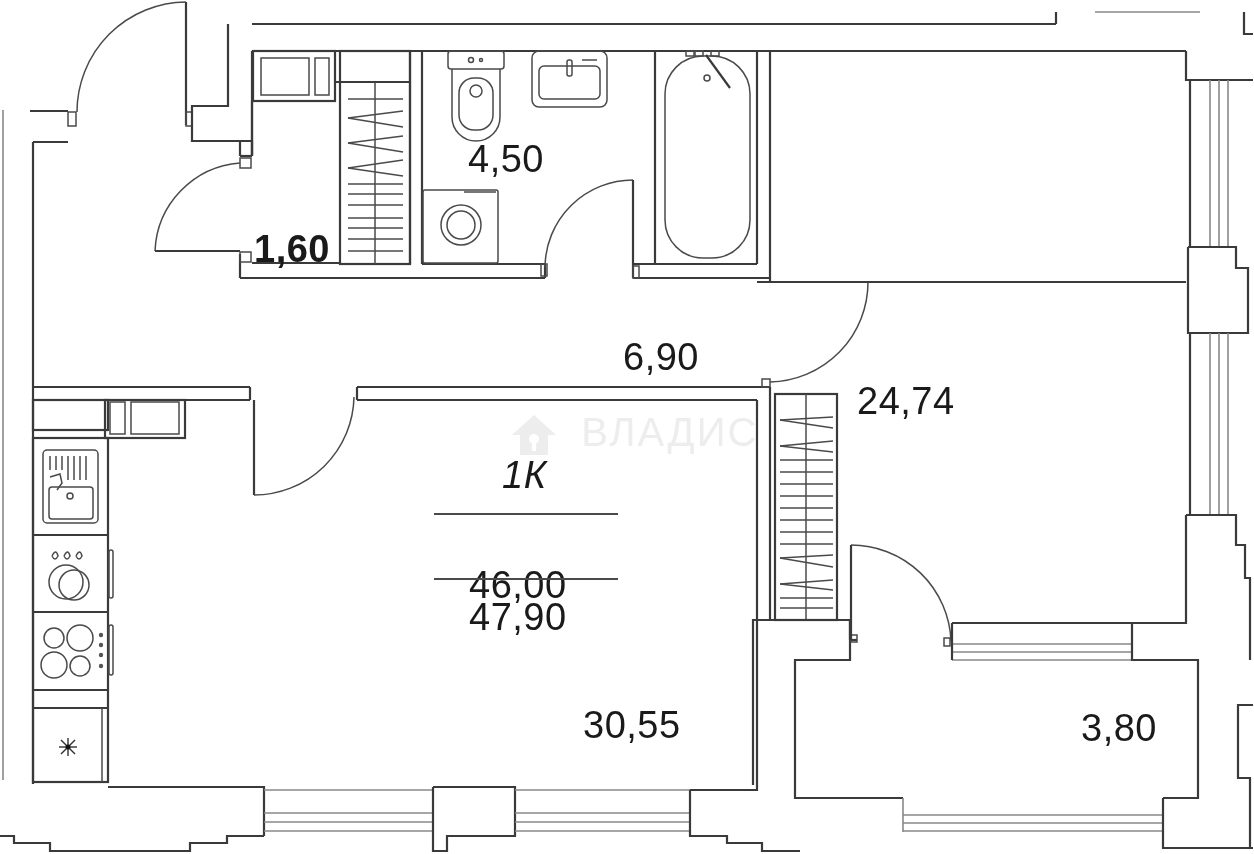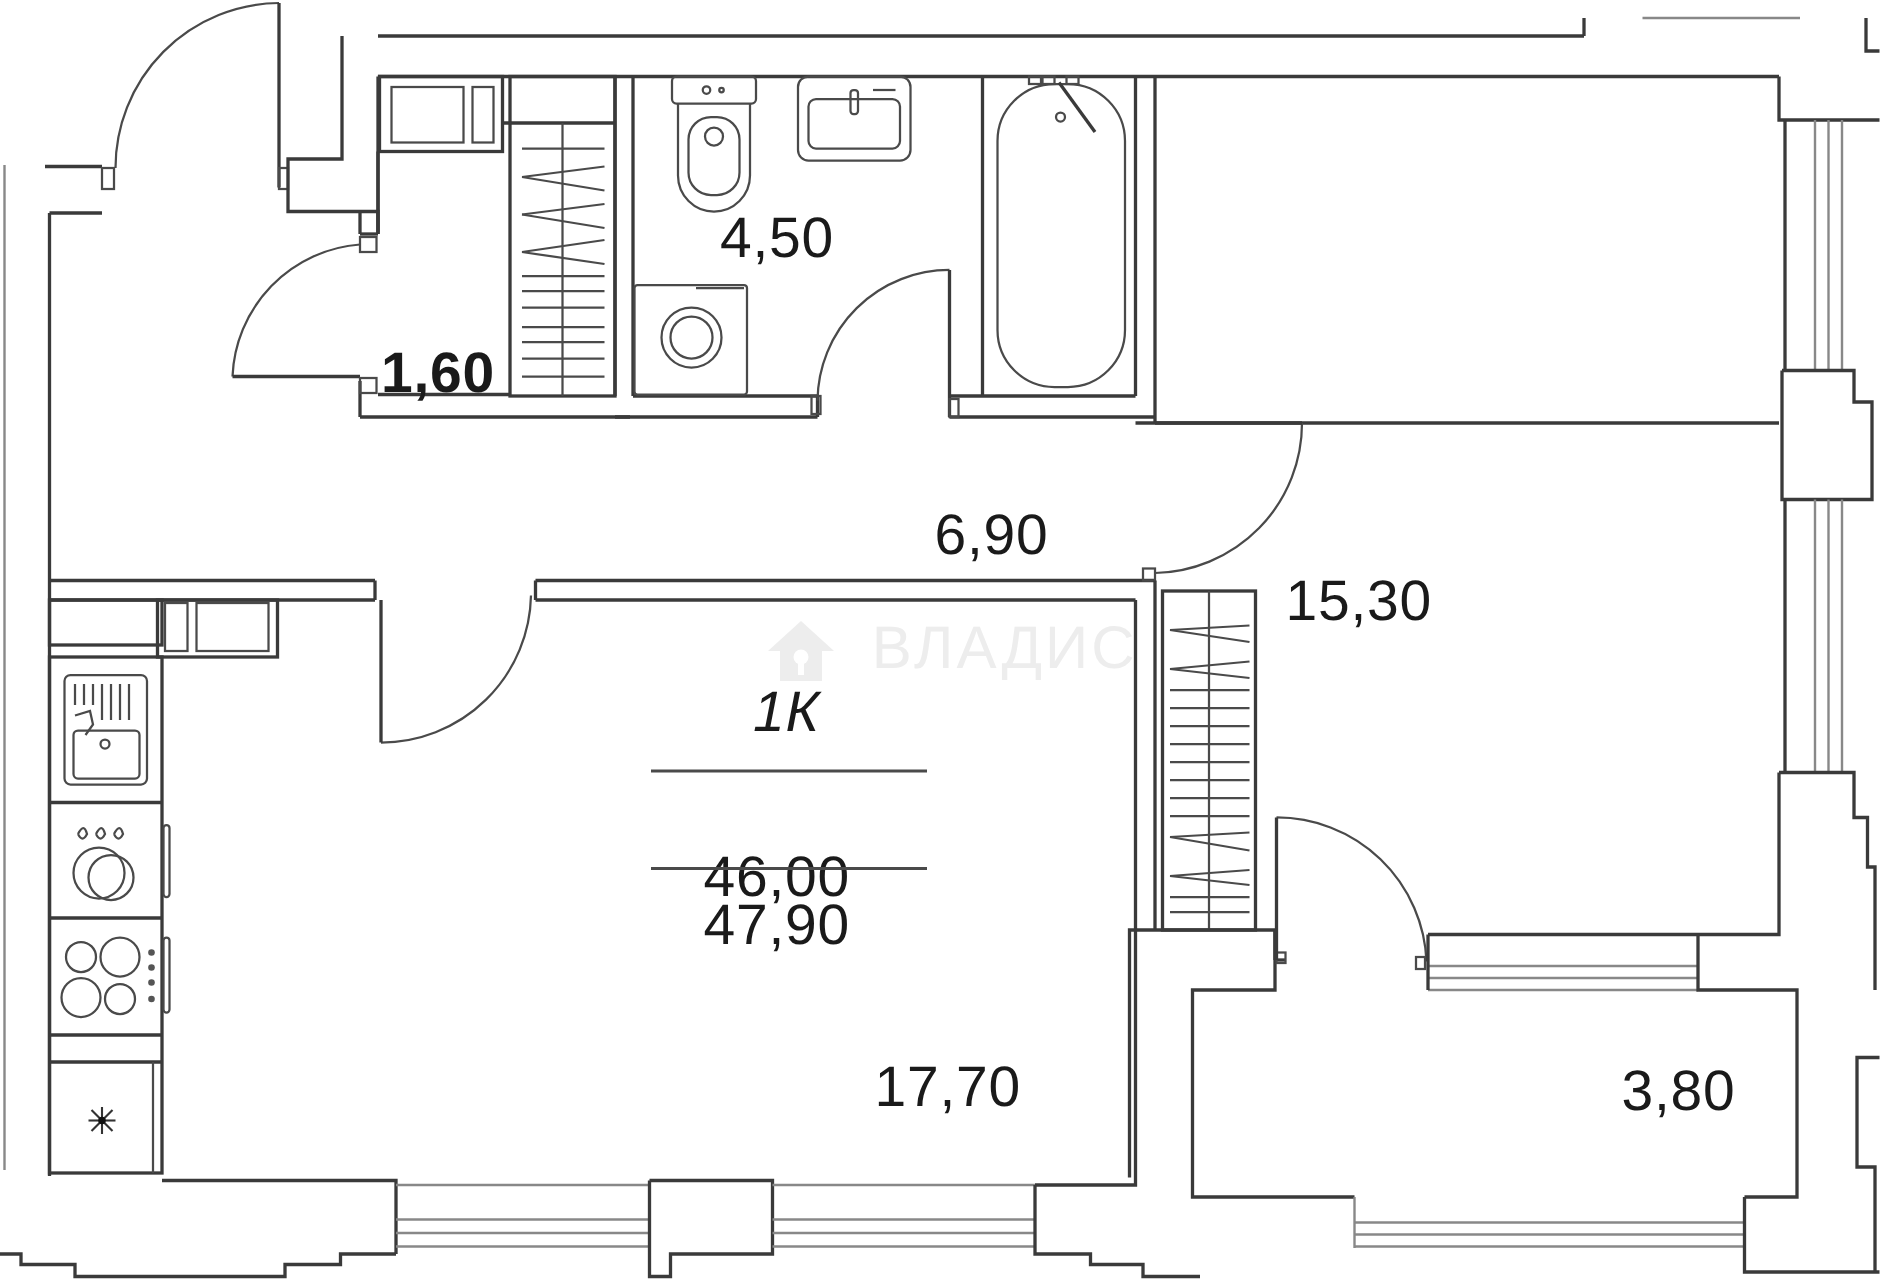--- a/index.html
+++ b/index.html
@@ -312,23 +312,23 @@
 <div class="wm" style="left:510px; top:410px;">
   <svg width="48" height="44" viewBox="0 0 48 44" style="vertical-align:middle; margin-right:10px;">
     <path d="M24 2 L46 22 L38 22 L38 42 L10 42 L10 22 L2 22 Z" fill="#ededed"></path>
     <circle cx="24" cy="26" r="5" fill="#ffffff"></circle>
     <rect x="22" y="28" width="4" height="10" fill="#ffffff"></rect>
   </svg>
   <span>ВЛАДИС</span>
 </div>
 
 <div class="lbl" style="left:254px; top:230px;font-weight:bold;">1,60</div>
-<div class="lbl" style="left:480px; top:140px;">4,50</div>
+<div class="lbl" style="left:468px; top:140px;">4,50</div>
 <div class="lbl" style="left:623px; top:338px;">6,90</div>
-<div class="lbl" style="left:857px; top:382px;">15,30</div>
-<div class="lbl" style="left:583px; top:706px;">17,70</div>
+<div class="lbl" style="left:857px; top:382px;">24,74</div>
+<div class="lbl" style="left:583px; top:706px;">30,55</div>
 <div class="lbl" style="left:1081px; top:698px;margin-top:11px;">3,80</div>
 
 <div class="lbl" style="left:502px; top:456px;font-style:italic;">1К</div>
 <div class="sum-line" style="left:434px; top:513px; width:184px;"></div>
 <div class="lbl" style="left:469px; top:533px;margin-top:33px;">46,00</div>
 <div class="sum-line" style="left:434px; top:578px; width:184px;"></div>
 <div class="lbl" style="left:469px; top:598px;">47,90</div>
 
 </body></html>

